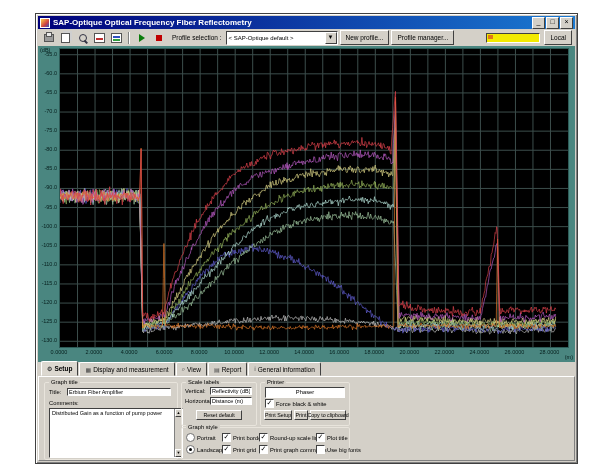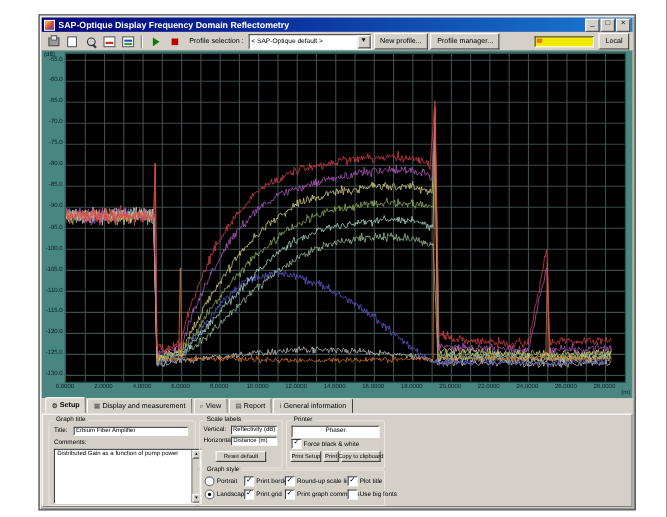--- a/index.html
+++ b/index.html
@@ -79,21 +79,21 @@
   .namebox{background:#fff;border:1px solid;border-color:#404040 #fff #fff #404040;font-size:5.8px;
            text-align:center;height:9px;line-height:8px;position:absolute;}
 </style>
 </head>
 <body>
 
 <div class="window">
 
   <div class="titlebar">
     <div class="appicon"></div>
-    <div class="titletext">SAP-Optique Display Frequency Domain Reflectometry</div>
+    <div class="titletext">SAP-Optique Optical Frequency Fiber Reflectometry</div>
     <div class="winbtns">
       <div class="winbtn">_</div>
       <div class="winbtn">□</div>
       <div class="winbtn">×</div>
     </div>
   </div>
 
   <div class="toolbar">
     <div class="tbtn">
         <span class="i-print"></span>

